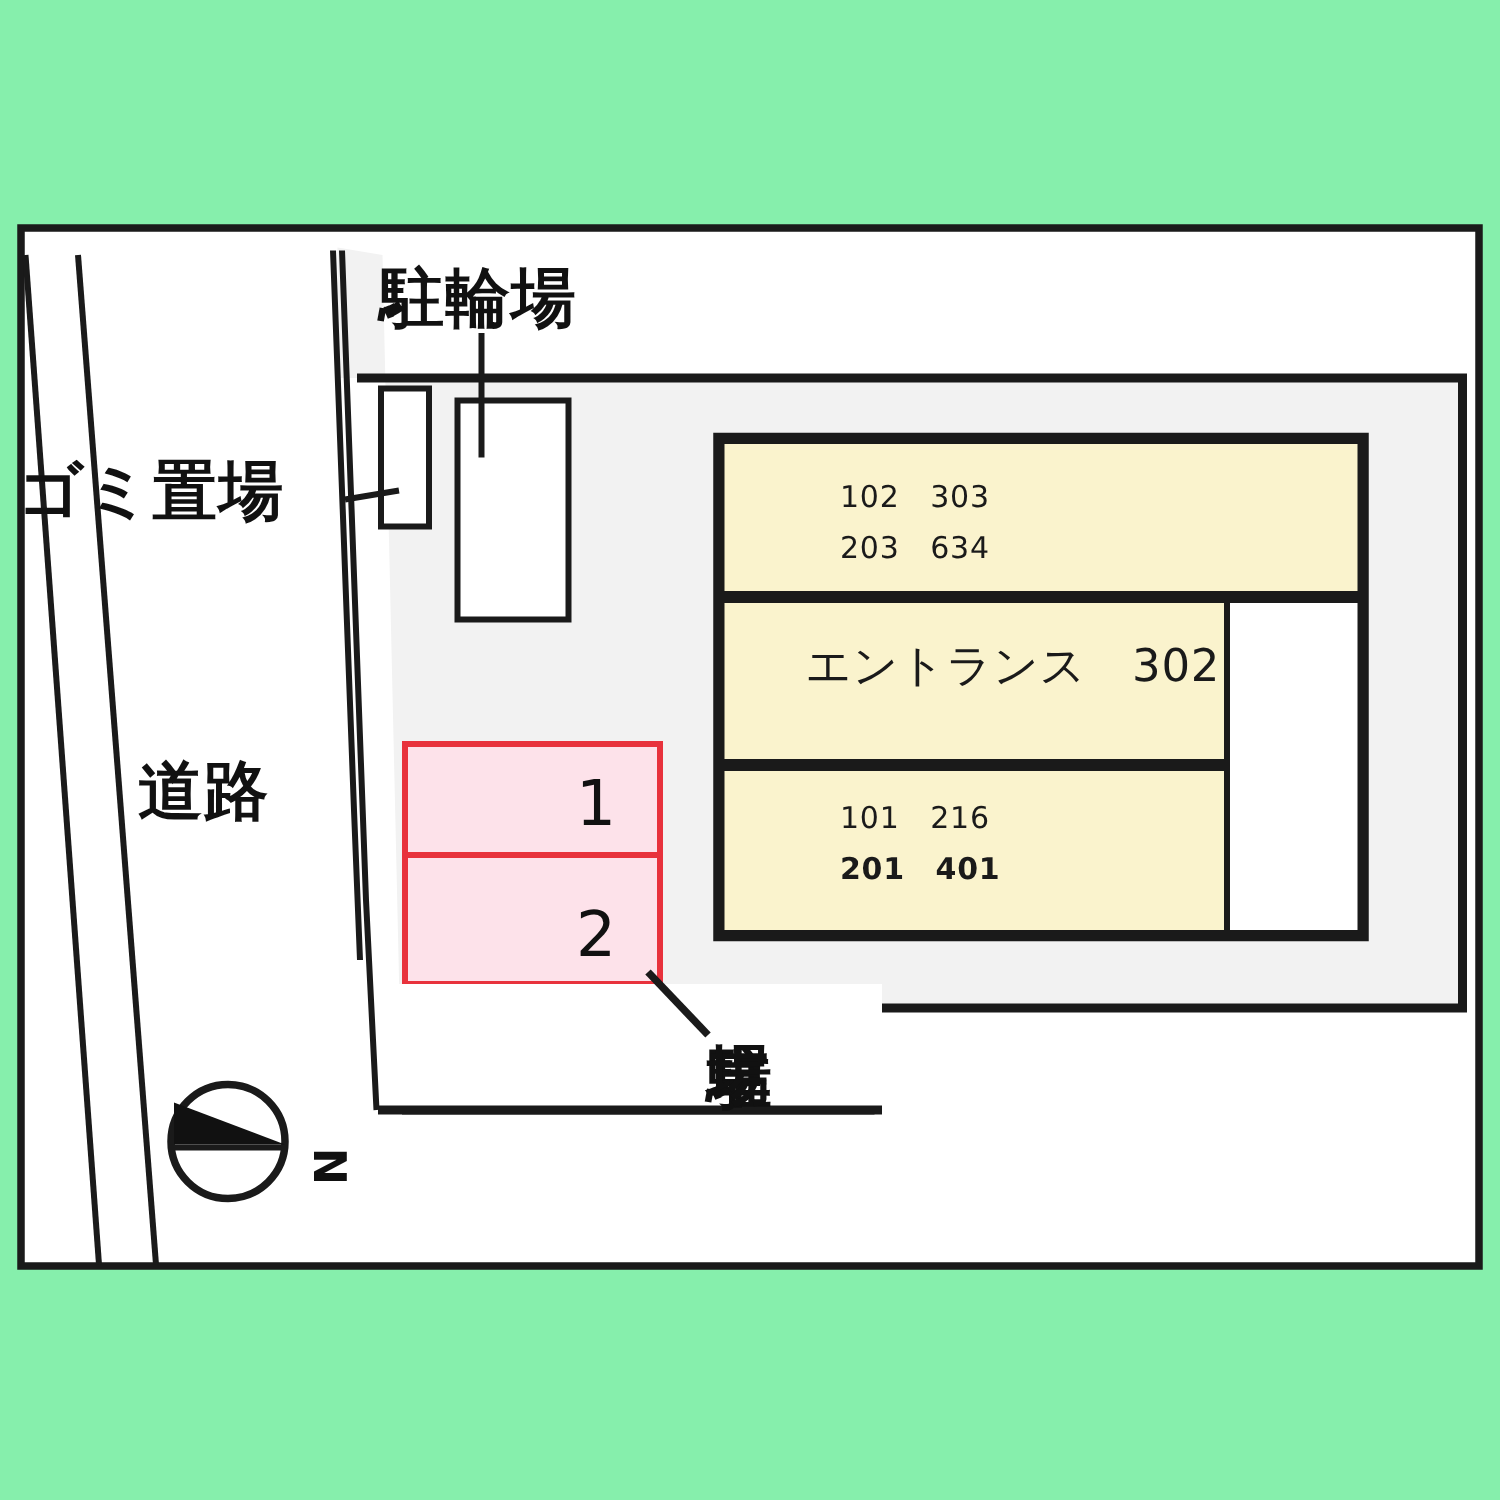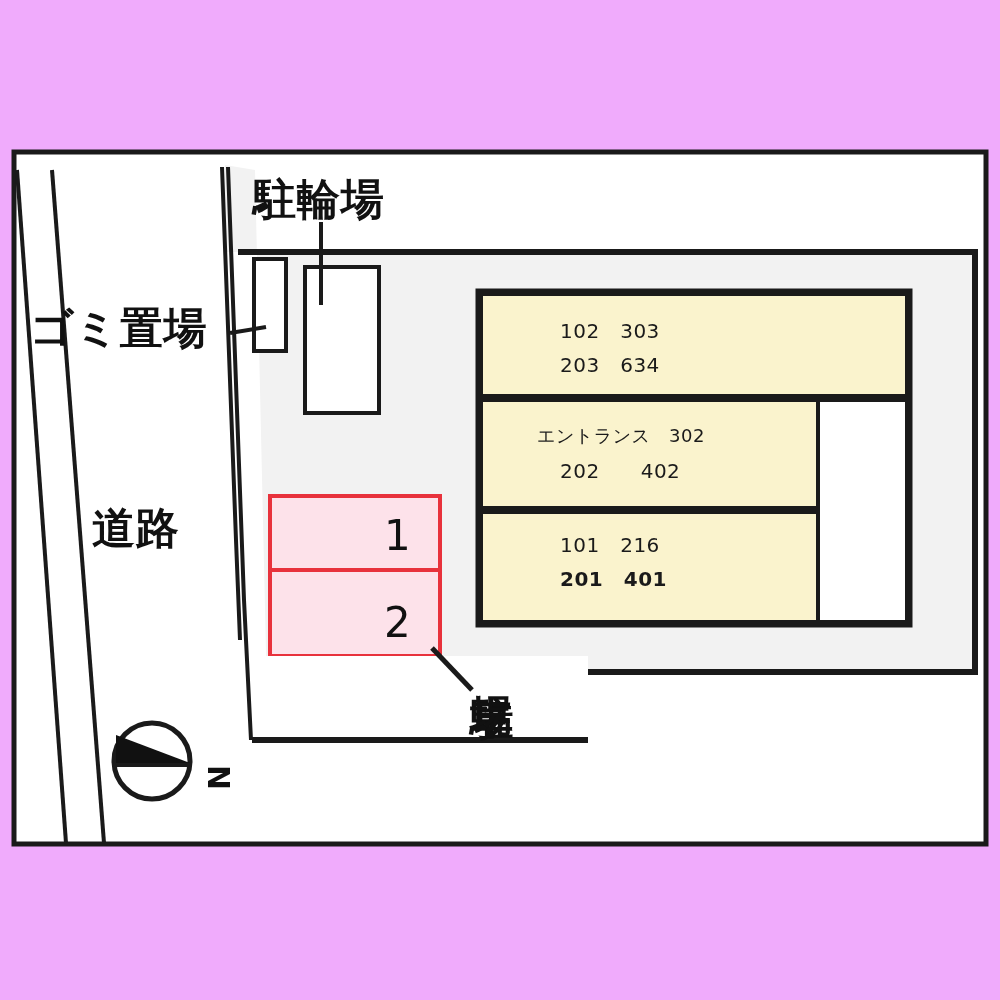--- a/index.html
+++ b/index.html
@@ -7,21 +7,21 @@
     padding: 0;
     background: #ffffff;
   }
   body {
     font-family: "DejaVu Sans", "Liberation Sans", sans-serif;
   }
   #stage {
     position: relative;
     width: 1000px;
     height: 1000px;
-    background: #f0abfc;
+    background: #86efac;
     overflow: hidden;
   }
   #plan-svg {
     position: absolute;
     left: 0;
     top: 0;
     width: 1000px;
     height: 1000px;
   }
   .lbl {
@@ -46,21 +46,21 @@
   .room-line {
     position: absolute;
     font-size: 20px;
     font-weight: 500;
     color: #1a1a1a;
     white-space: pre;
     font-family: "DejaVu Sans", "Liberation Sans", sans-serif;
     letter-spacing: 0.5px;
   }
   .room-line.kana {
-    font-size: 18px;
+    font-size: 30px;
   }
   .stall-num {
     position: absolute;
     font-size: 42px;
     font-weight: 500;
     color: #111111;
   }
   .compass-n {
     position: absolute;
     font-size: 30px;
@@ -136,33 +136,32 @@
     <g>
       <circle cx="152" cy="761" r="38" fill="#ffffff" stroke="#1a1a1a" stroke-width="5"></circle>
       <line x1="114" y1="765" x2="190" y2="765" stroke="#1a1a1a" stroke-width="4"></line>
       <polygon points="116,735 190,763 116,763" fill="#111111"></polygon>
     </g>
 
   </svg>
 
   <div class="lbl jp-big" style="left:253px; top:178px;">駐輪場</div>
 
-  <div class="lbl jp-big" style="left:12px; top:307px;margin-left:18px;">ゴミ置場</div>
+  <div class="lbl jp-big" style="left:12px; top:307px;">ゴミ置場</div>
 
   <div class="lbl jp-big" style="left:92px; top:507px;">道路</div>
 
   <div class="lbl jp-vert" style="left:470px; top:660px;">駐車場</div>
 
   <div class="compass-n" style="left:206px; top:760px;">N</div>
 
   <div class="stall-num" style="left:384px; top:511px;">1</div>
   <div class="stall-num" style="left:384px; top:598px;">2</div>
 
   <div class="room-line" style="left:560px; top:318px;">102　303</div>
   <div class="room-line" style="left:560px; top:352px;">203　634</div>
 
   <div class="room-line kana" style="left:537px; top:424px;">エントランス　302</div>
-  <div class="room-line" style="left:560px; top:458px;">202　　402</div>
 
   <div class="room-line" style="left:560px; top:532px;">101　216</div>
   <div class="room-line" style="left:560px; top:566px;font-weight:bold;">201　401</div>
 
 </div>
 
 </body></html>

